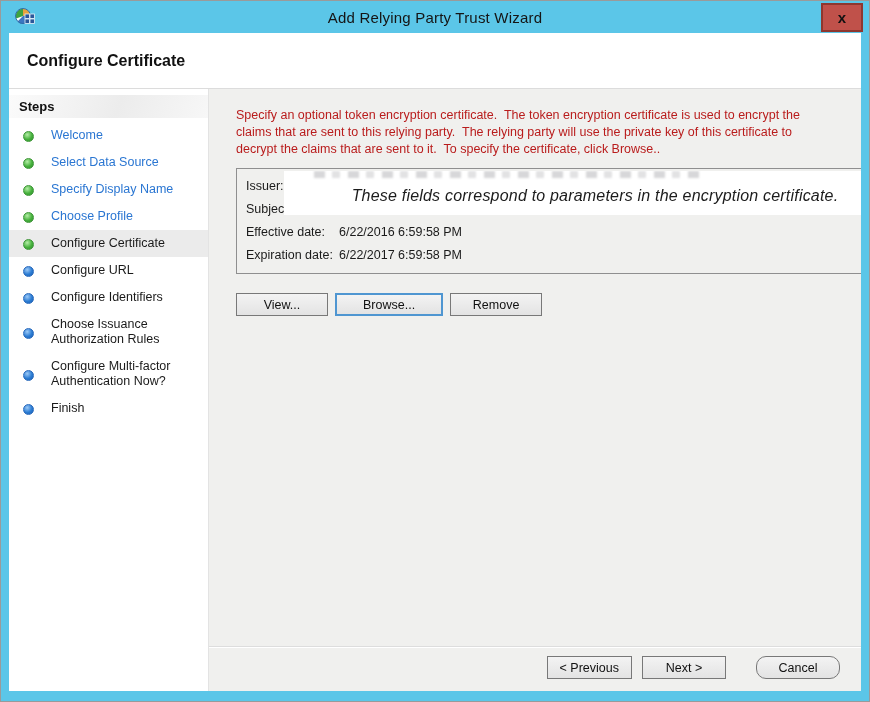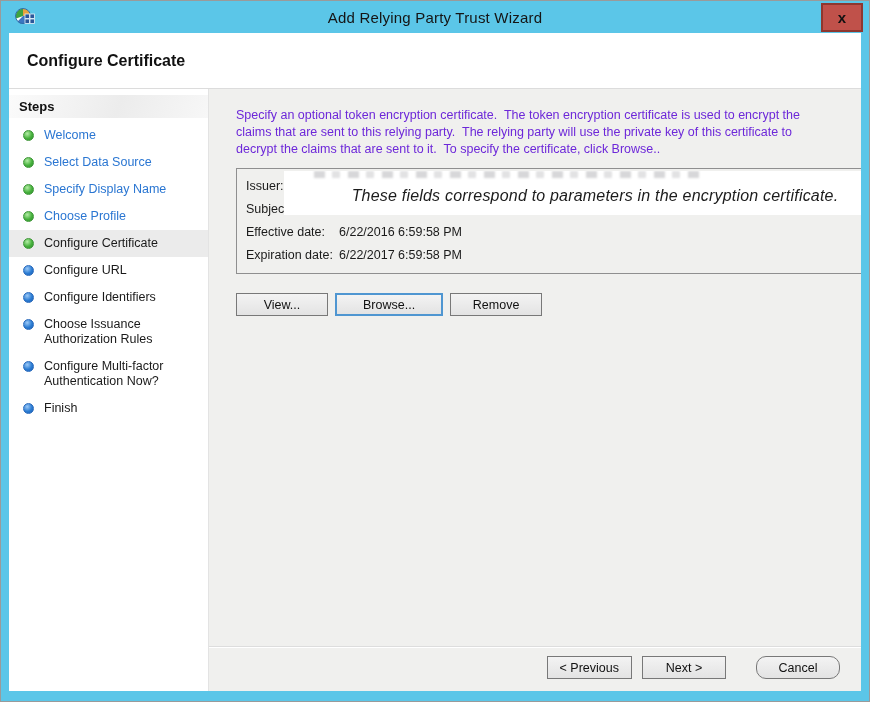--- a/index.html
+++ b/index.html
@@ -46,41 +46,41 @@
   .main{ flex:1; display:flex; min-height:0; }
   
   .sidebar{ width:200px; flex:0 0 auto; background:#ffffff; border-right:1px solid #e3e3e3; }
   .steps-heading{
     margin:6px 0 4px 0; height:23px; line-height:23px;
     padding-left:10px; font-size:13px; font-weight:bold; color:#111;
     background:linear-gradient(110deg,#fbfbfb 0%, #ececec 55%, #f7f7f7 100%);
   }
   ul.steps{ list-style:none; }
   .step{
-    display:flex; align-items:flex-start; gap:10px;
+    display:flex; align-items:center; gap:17px;
     padding:6px 6px 6px 14px; line-height:15px; cursor:default;
   }
   .step .lbl{ max-width:150px; }
   .step.link .lbl{ color: var(--link-blue, #2a76d2); cursor:pointer; }
   .step.current{ background: var(--current-bg, #ebebeb); }
   .dot{
     width:11px; height:11px; border-radius:50%; flex:0 0 auto; margin-top:2px;
   }
   .dot.green{
     background: radial-gradient(circle at 36% 30%, #b4eda6 0%, #46b13c 55%, #2e8f2e 100%);
     border:1px solid #3f9638;
   }
   .dot.blue{
     background: radial-gradient(circle at 36% 30%, #9cc9f7 0%, #2b7cd3 55%, #1a5fb4 100%);
     border:1px solid #2a6abc;
   }
   
   .content{ flex:1; background: var(--content-bg, #f0f0ee); display:flex; flex-direction:column; min-width:0; }
   .content-inner{ flex:1; padding:18px 25px 0 27px; }
-  .description{ white-space:pre-wrap; line-height:17px; color:#6d28d9; max-width:608px; margin-bottom:4px; }
+  .description{ white-space:pre-wrap; line-height:17px; color:#b91c1c; max-width:608px; margin-bottom:4px; }
   .cert-box{
     position:relative; margin-top:10px; width:688px;
     border:1px solid #8f8f8f; background:transparent;
     padding:5px 10px 7px 9px;
   }
   .cert-row{ display:flex; height:23px; align-items:center; }
   .cert-row .flabel{ width:93px; flex:0 0 auto; }
   .cert-row .fvalue{ color:#1a1a1a; }
   .annotation{
     position:absolute; left:47px; top:2px; right:17px; height:44px;

